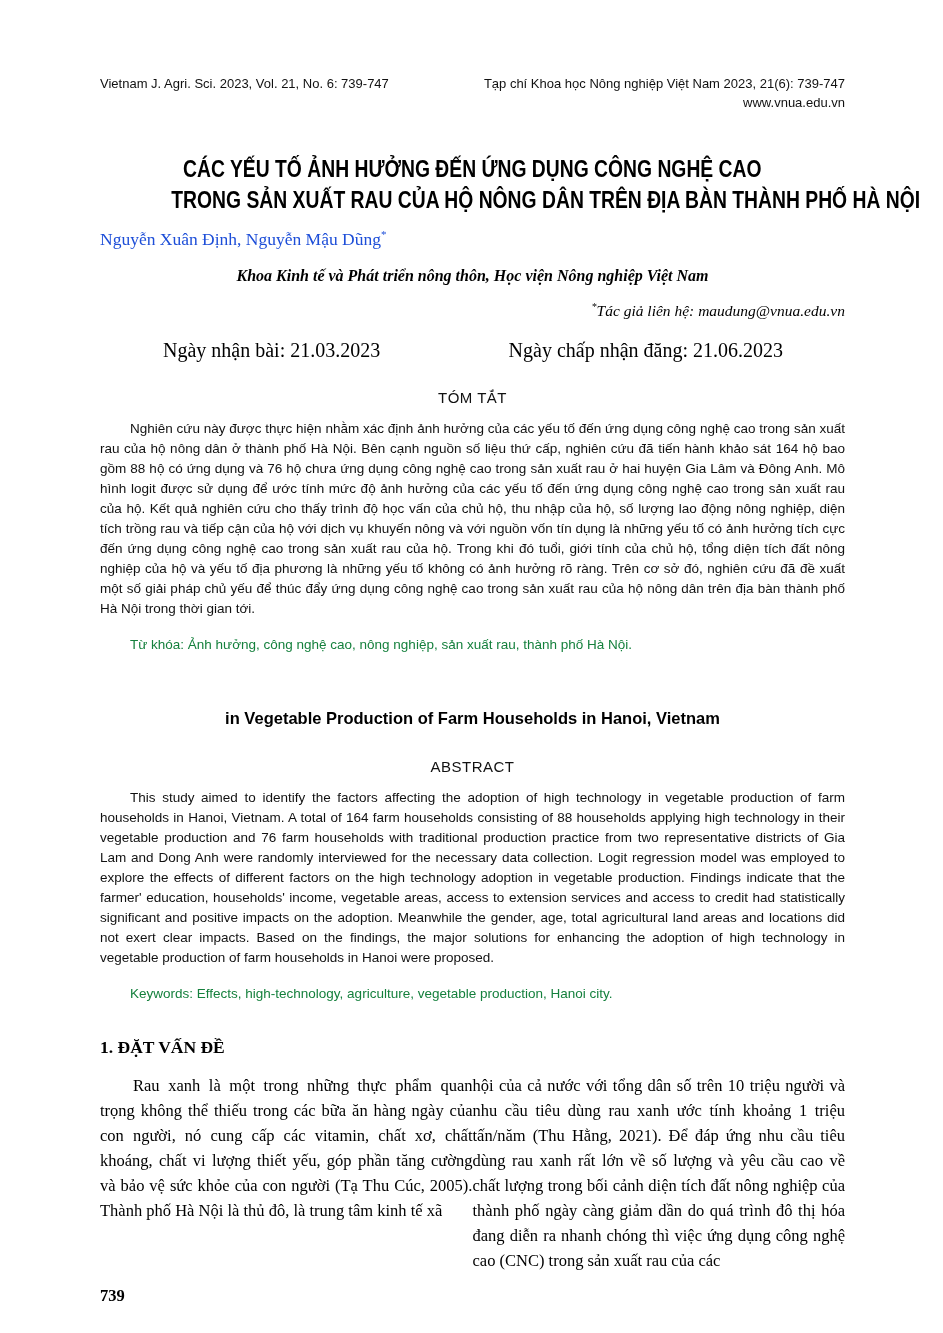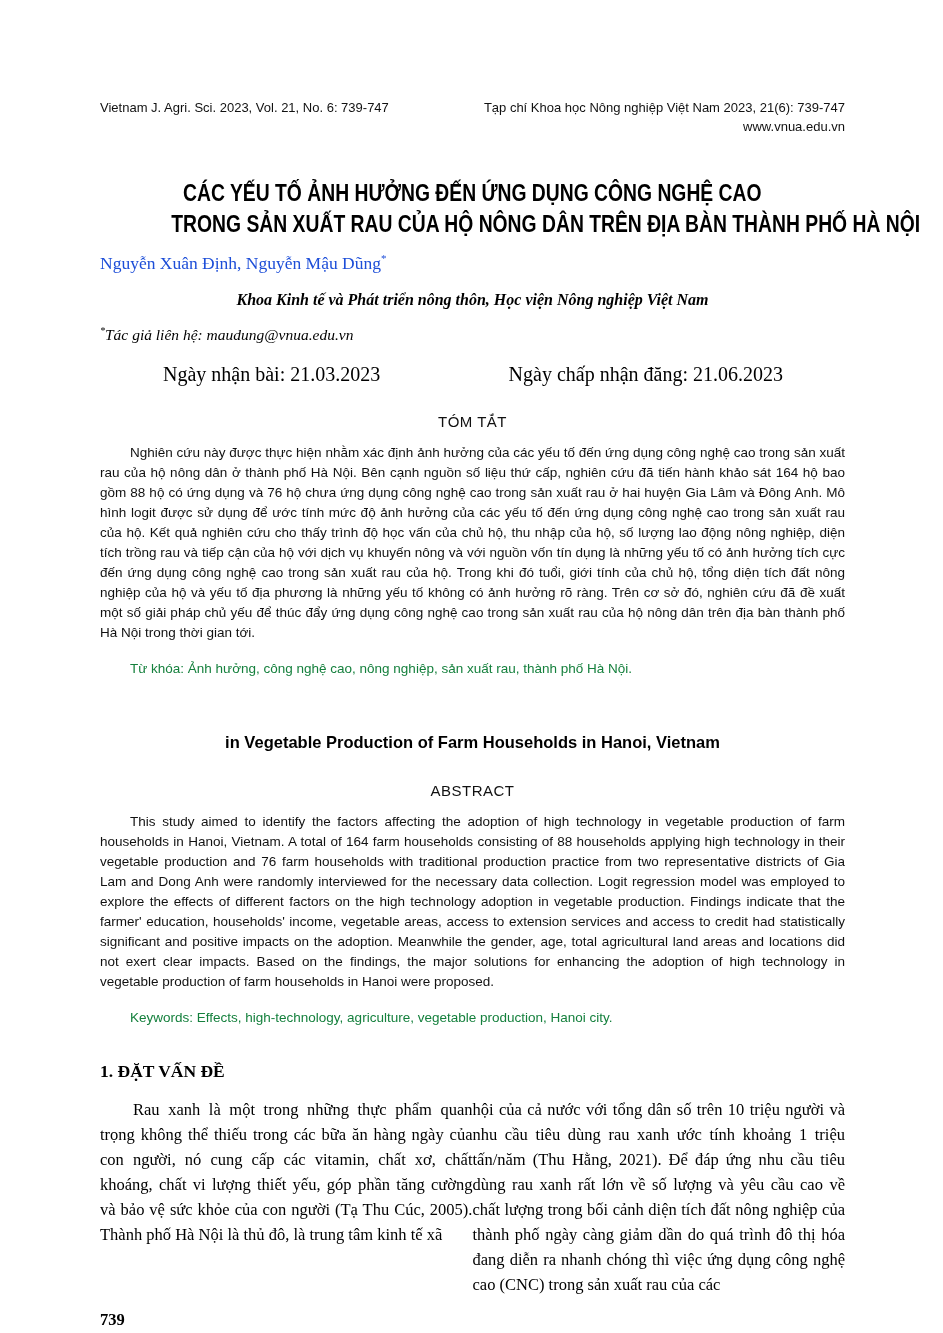--- a/index.html
+++ b/index.html
@@ -11,21 +11,21 @@
     width: 943px;
     height: 1333px;
     overflow: hidden;
     color: #1a1a1a;
     font-family: "Liberation Serif", serif;
   }
   .page {
     box-sizing: border-box;
     width: 943px;
     height: 944px;
-    padding: 98px 98px 0 100px;
+    padding: 74px 98px 0 100px;
   }
   
   .hdr {
     display: flex;
     justify-content: space-between;
     align-items: flex-start;
     font-family: "Liberation Sans", sans-serif;
     font-size: 13px;
     line-height: 19px;
     color: #111;
@@ -58,21 +58,21 @@
   .affiliation {
     margin-top: 17px;
     text-align: center;
     font-weight: 700;
     font-style: italic;
     font-size: 16px;
     color: #000;
   }
   .contact {
     margin-top: 16px;
-    text-align: left;
+    text-align: right;
     font-style: italic;
     font-size: 15.5px;
     color: #000;
   }
   .contact sup { font-size: 10px; font-style: italic; }
   .dates {
     margin-top: 19px;
     display: flex;
     justify-content: space-between;
     padding: 0 62px 0 63px;

